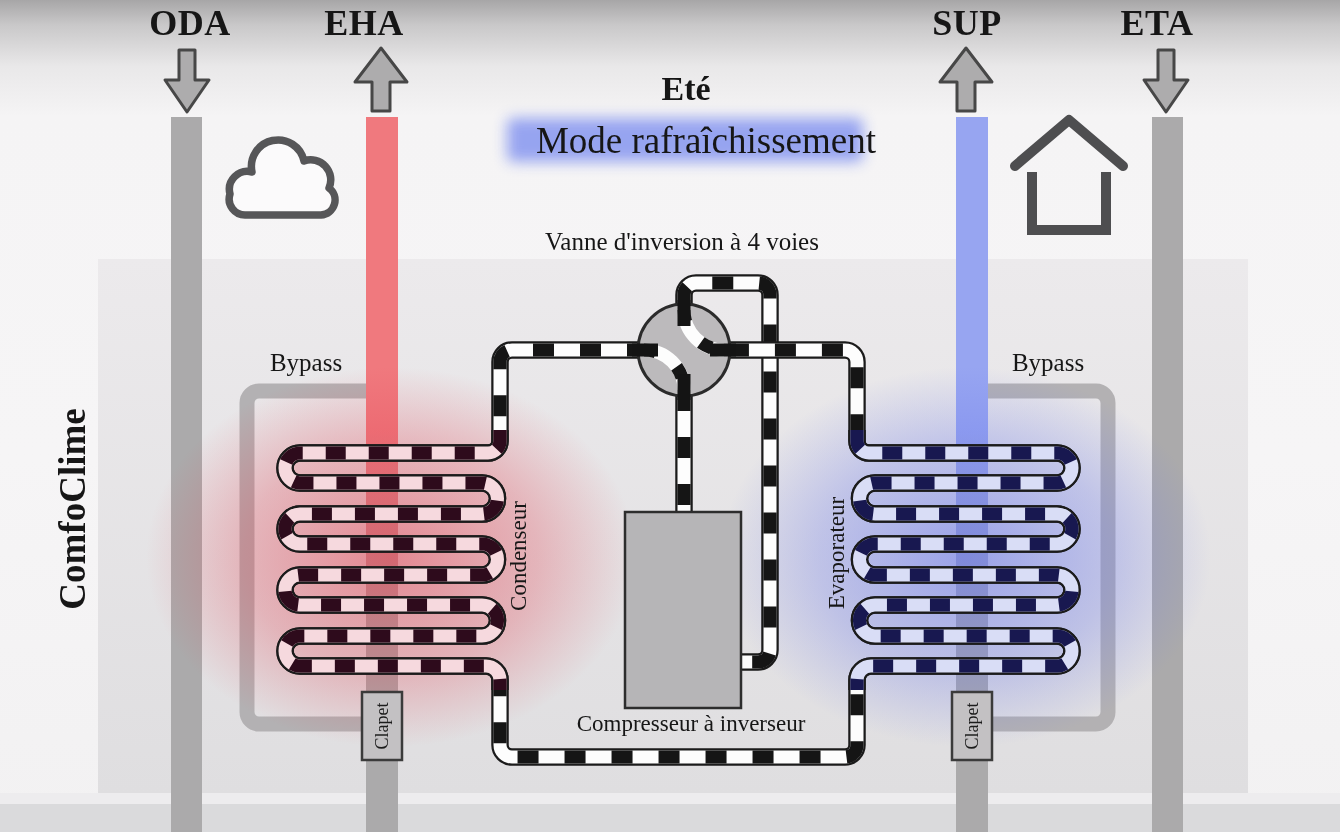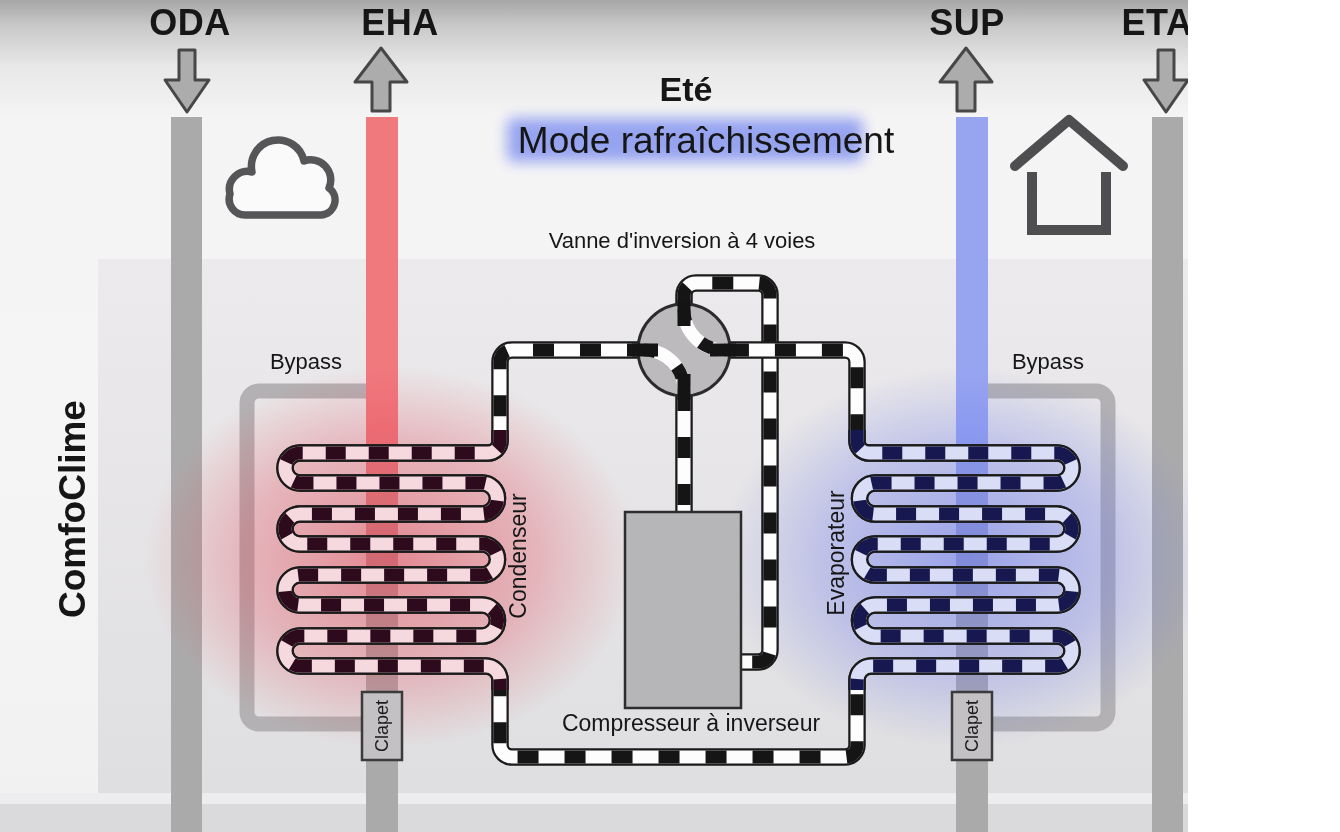--- a/index.html
+++ b/index.html
@@ -1,26 +1,26 @@
 <!DOCTYPE html>
 <html><head>
 <meta charset="utf-8">
 <style>
   html,body{margin:0;padding:0;}
   .stage{
-    position:relative; width:1188px; height:832px; overflow:hidden;
-    font-family:Liberation Sans, sans-serif; color:#161616;
+    position:relative; width:1340px; height:832px; overflow:hidden;
+    font-family:Liberation Serif, serif; color:#161616;
     background:linear-gradient(180deg,#a7a6a7 0%,#c9c8c9 3%,#e9e8e9 8%,#f5f4f5 14%,#f6f5f6 55%,#f2f1f2 100%);
   }
   .stage svg{position:absolute;left:0;top:0;}
   .lbl{position:absolute; transform:translate(-50%,-50%); white-space:nowrap; line-height:1;}
   .port-lbl{font-size:36px; font-weight:600; letter-spacing:.5px;}
   .season{font-size:34px; font-weight:700;}
   .mode{font-size:37px; font-weight:500;}
-  .small-lbl{font-size:22px; font-weight:500;}
+  .small-lbl{font-size:25px; font-weight:500;}
   .comp-lbl{font-size:23px; font-weight:500;}
   .vert{transform:translate(-50%,-50%) rotate(-90deg);}
   .coil-lbl{font-size:23px; font-weight:500;}
   .clapet-lbl{font-size:18px; font-weight:500; color:#1c1c1c;}
   .brand{font-size:37px; font-weight:600;}
   .hl{position:absolute; transform:translate(-50%,-50%); border-radius:6px; filter:blur(7px); opacity:.92;}
   
   .k-out{fill:none; stroke:#1b1b1b; stroke-width:17.5;}
   .k-base{fill:none; stroke-width:13;}
   .k-dash{fill:none; stroke-width:13.2; stroke-dasharray:21 26;}
@@ -130,21 +130,21 @@
   <path d="M246 215 A16 16 0 0 1 230 194 A18 18 0 0 1 252 172 A26 26 0 0 1 304 161 A20 20 0 0 1 329 188 A15 15 0 0 1 321 215 Z" fill="#fbfafb" stroke="#565658" stroke-width="7.5" stroke-linejoin="round"></path>
   <g stroke="#4e4e50" fill="none" stroke-width="10">
     <path d="M1015 166 L1069 120 L1123 166" stroke-linecap="round" stroke-linejoin="round"></path>
     <path d="M1032 172 V230 H1106 V172"></path>
   </g>
 </svg>
 
 <div class="hl" style="left: 685px; top: 140px; width: 356px; height: 44px; background: rgb(143, 158, 240);"></div>
 
 <div class="lbl port-lbl" style="left:190px; top:23px;">ODA</div>
-<div class="lbl port-lbl" style="left:400px; top:23px;">EHA</div>
+<div class="lbl port-lbl" style="left:364px; top:23px;">EHA</div>
 <div class="lbl port-lbl" style="left:967px; top:23px;">SUP</div>
 <div class="lbl port-lbl" style="left:1157px; top:23px;">ETA</div>
 
 <div class="lbl season" style="left:686px; top:89px;">Eté</div>
 <div class="lbl mode" style="left:686px; top:140px;margin-left:20px;">Mode rafraîchissement</div>
 
 <div class="lbl small-lbl" style="left:682px; top:241px;">Vanne d'inversion à 4 voies</div>
 <div class="lbl comp-lbl" style="left:691px; top:723px;">Compresseur à inverseur</div>
 
 <div class="lbl small-lbl" style="left:306px; top:362px;">Bypass</div>

